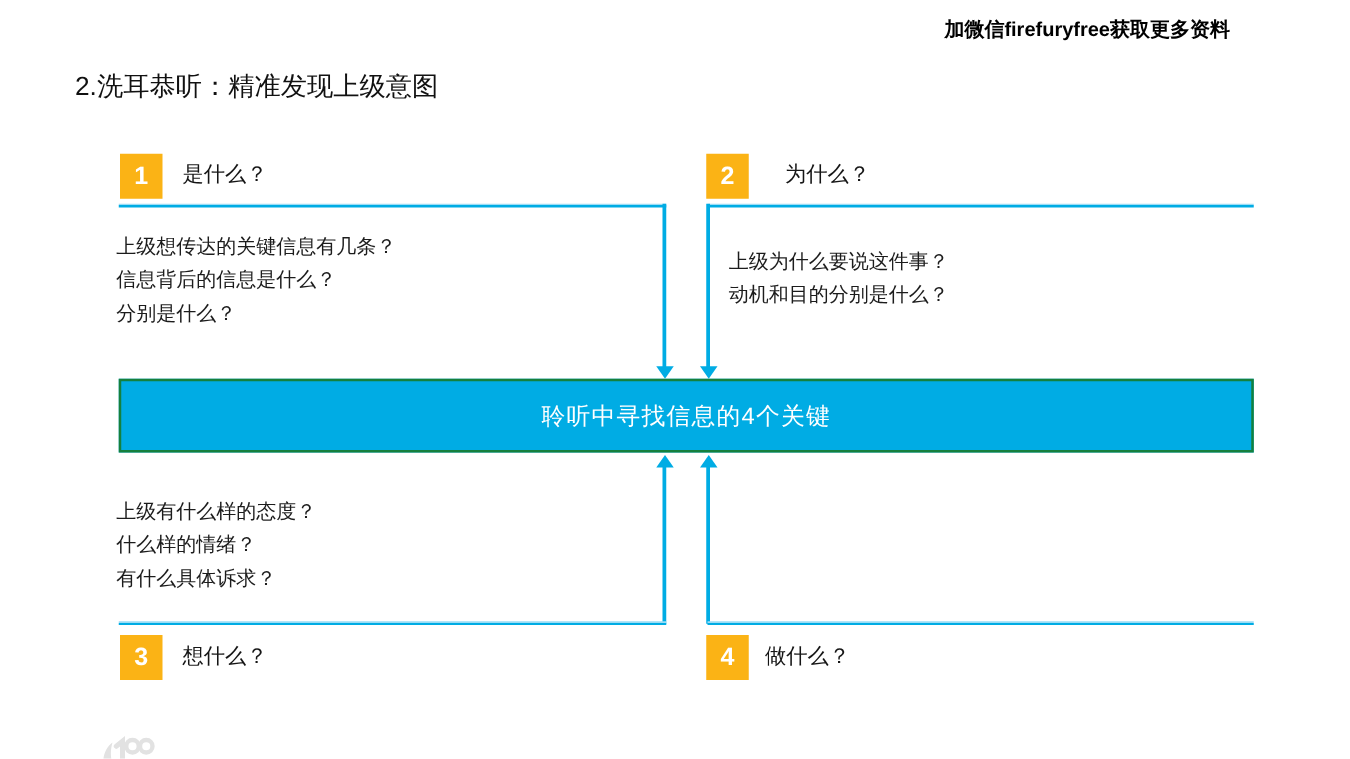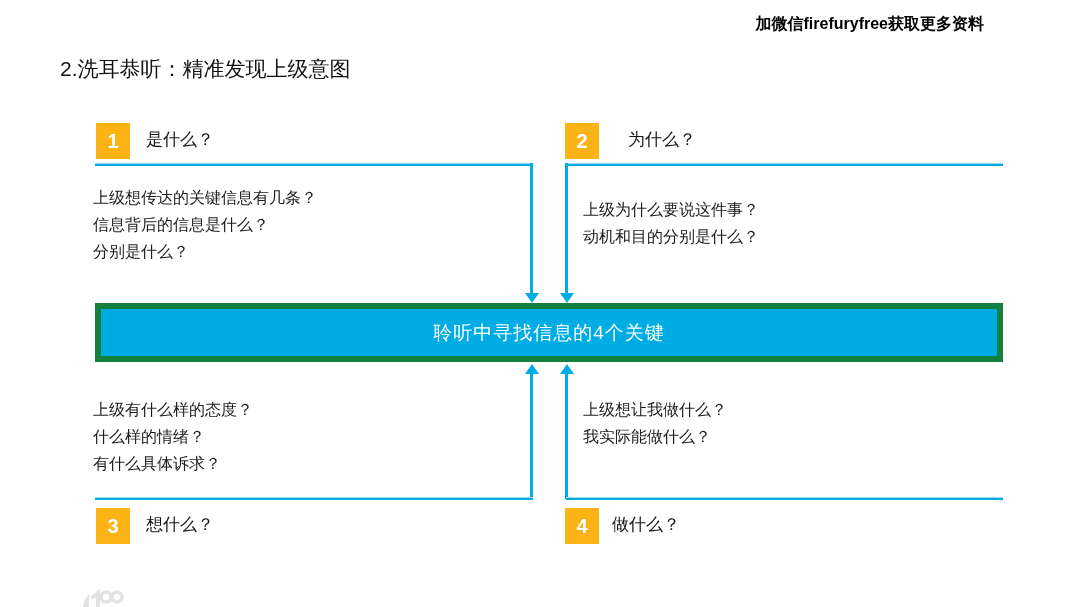--- a/index.html
+++ b/index.html
@@ -64,21 +64,21 @@
   .q-body{
     font-size:16px;line-height:27px;color:#1c1c1c;
     white-space:nowrap;
   }
 
   
   .center-bar{
     left:95px;top:303px;width:908px;height:59px;
     box-sizing:border-box;
     background:#00ACE4;
-    border:6px solid #15803d;
+    border:2px solid #15803d;
     display:flex;align-items:center;justify-content:center;text-align:right;
   }
   .center-bar span{
     color:#ffffff;font-size:19px;letter-spacing:1px;
   }
 
   
   .logo{
     left:16px;top:587px;
     display:flex;align-items:flex-end;gap:6px;
@@ -127,24 +127,20 @@
     <div>上级有什么样的态度？</div>
     <div>什么样的情绪？</div>
     <div>有什么具体诉求？</div>
   </div>
   <div class="abs arrow-up" style="left:525px;top:364px;"></div>
   <div class="abs vline" style="left:530px;top:373px;height:126px;"></div>
   <div class="abs hline" style="left:95px;top:497px;width:438px;"></div>
   <div class="abs badge" style="left:96px;top:508px;">3</div>
   <div class="abs q-title" style="left:146px;top:513px;text-align:center;">想什么？</div>
 
-  <div class="abs q-body" style="left:583px;top:396px;">
-    <div>上级想让我做什么？</div>
-    <div>我实际能做什么？</div>
-  </div>
   <div class="abs arrow-up" style="left:560px;top:364px;"></div>
   <div class="abs vline" style="left:565px;top:373px;height:126px;"></div>
   <div class="abs hline" style="left:566px;top:497px;width:437px;"></div>
   <div class="abs badge" style="left:565px;top:508px;">4</div>
   <div class="abs q-title" style="left:612px;top:513px;">做什么？</div>
 
   <div class="abs logo">
     <span>
       <svg width="44" height="34" viewBox="0 0 44 34" fill="none">
         <path d="M4 30 C 1 22, 3 12, 10 7 C 8 14, 8 22, 12 27 C 14 29, 12 32, 9 32 C 7 32, 5 31, 4 30 Z" fill="#e2e2e2"></path>

